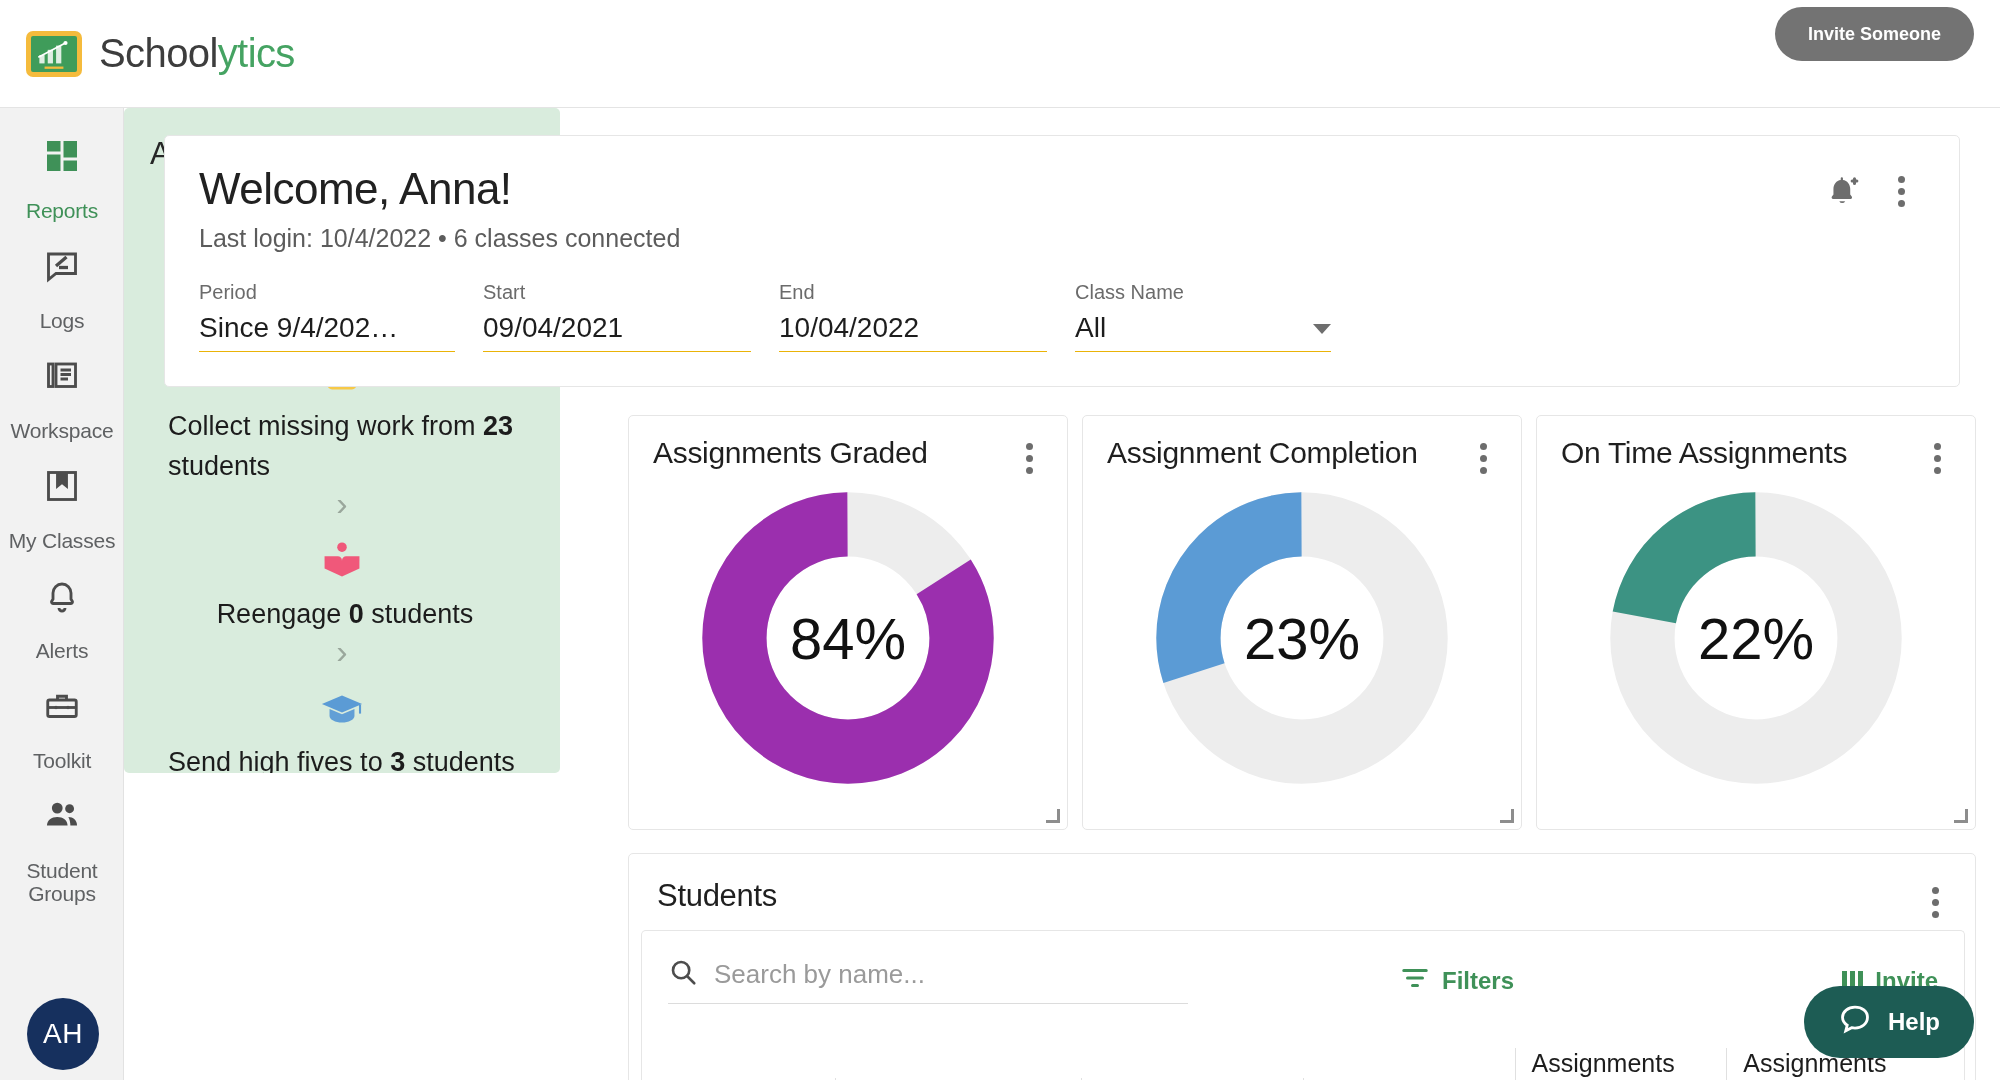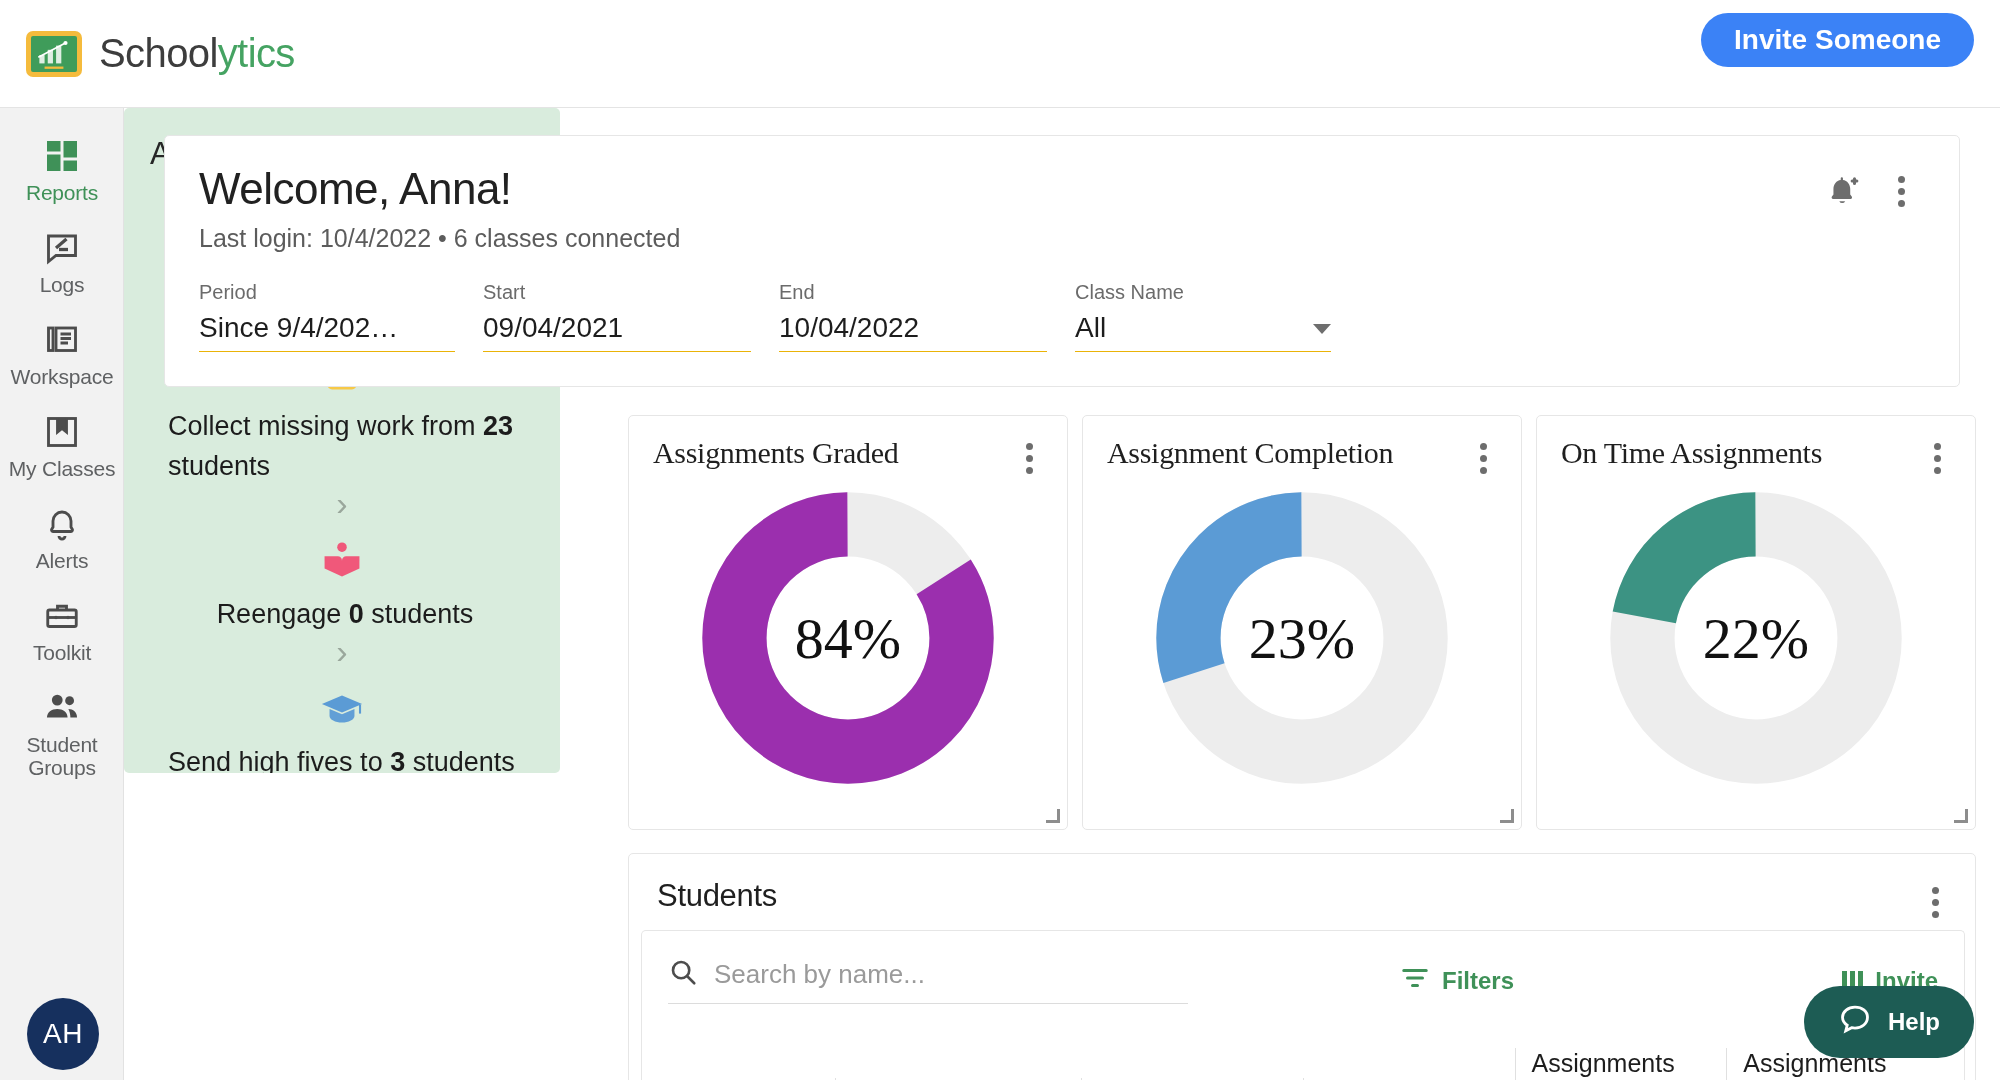--- a/index.html
+++ b/index.html
@@ -30,45 +30,45 @@
     position: relative; overflow: hidden;
   }
   .brand-word {
     margin-left: 17px; font-size: 40px; font-weight: 500;
     letter-spacing: -0.6px; white-space: nowrap;
   }
   .brand-word .w1 { color: #3d3d3d; }
   .brand-word .w2 { color: #45a362; }
 
   .invite-btn {
-    position: absolute; right: 26px; top: 13px;
+    position: absolute; right: 26px; top: 7px;
     height: 54px; padding: 0 33px;
-    background: #3b82f6; color: #ffffff;
+    background: #737373; color: #ffffff;
     border: none; border-radius: 27px;
     font-family: "Liberation Sans", sans-serif;
-    font-size: 28px; font-weight: bold;
+    font-size: 18px; font-weight: bold;
     cursor: pointer; white-space: nowrap;
   }
 
   
   .sidebar {
     position: absolute; top: 108px; left: 0;
     width: 124px; height: 972px;
     background: #f2f2f2;
     border-right: 1px solid #e2e2e2;
     padding-top: 18px;
   }
   .nav-item {
     width: 124px; padding: 10px 4px 6px;
     display: flex; flex-direction: column; align-items: center;
     cursor: pointer; margin-bottom: 8px;
   }
   .nav-ico { height: 40px; display: flex; align-items: center; justify-content: center; }
   .nav-label {
-    margin-top: 5px; font-size: 21px; line-height: 23px;
+    margin-top: 23px; font-size: 21px; line-height: 23px;
     color: #5f6163; text-align: center; letter-spacing: -0.2px;
   }
   .nav-item.active .nav-label { color: #3f9158; }
   .avatar {
     position: absolute; left: 27px; top: 890px;
     width: 72px; height: 72px; border-radius: 50%;
     background: #16305e; color: #ffffff;
     display: flex; align-items: center; justify-content: center;
     font-size: 28px; letter-spacing: 0.5px; cursor: pointer;
   }
@@ -115,21 +115,21 @@
   .action-item {
     display: flex; align-items: center; cursor: pointer;
     min-height: 96px; padding: 8px 0; flex-direction: column;
   }
   .ai-ico { width: 56px; flex: 0 0 56px; display: flex; justify-content: center; }
   .ai-text { flex: 1; font-size: 27px; line-height: 40px; color: #1c1c1c; padding: 0 12px 0 18px; }
   .ai-text b { font-weight: bold; }
   .ai-chev { flex: 0 0 36px; font-size: 34px; color: #9aa79c; text-align: center; line-height: 1; }
 
   
-  .donut-card { top: 307px; width: 440px; height: 415px; padding: 20px 24px; font-family: Liberation Serif, serif; }
+  .donut-card { top: 307px; width: 440px; height: 415px; padding: 20px 24px; }
   .dc1 { left: 504px; }
   .dc2 { left: 958px; }
   .dc3 { left: 1412px; }
   .donut-title { font-size: 30px; color: #1f1f1f; letter-spacing: -0.3px; }
   .donut-wrap { position: absolute; left: 0; right: 0; top: 72px; display: flex; justify-content: center; }
   .donut-center {
     position: absolute; left: 0; right: 0; top: 0; bottom: 0;
     display: flex; align-items: center; justify-content: center;
     font-size: 58px; color: #111111;
   }

